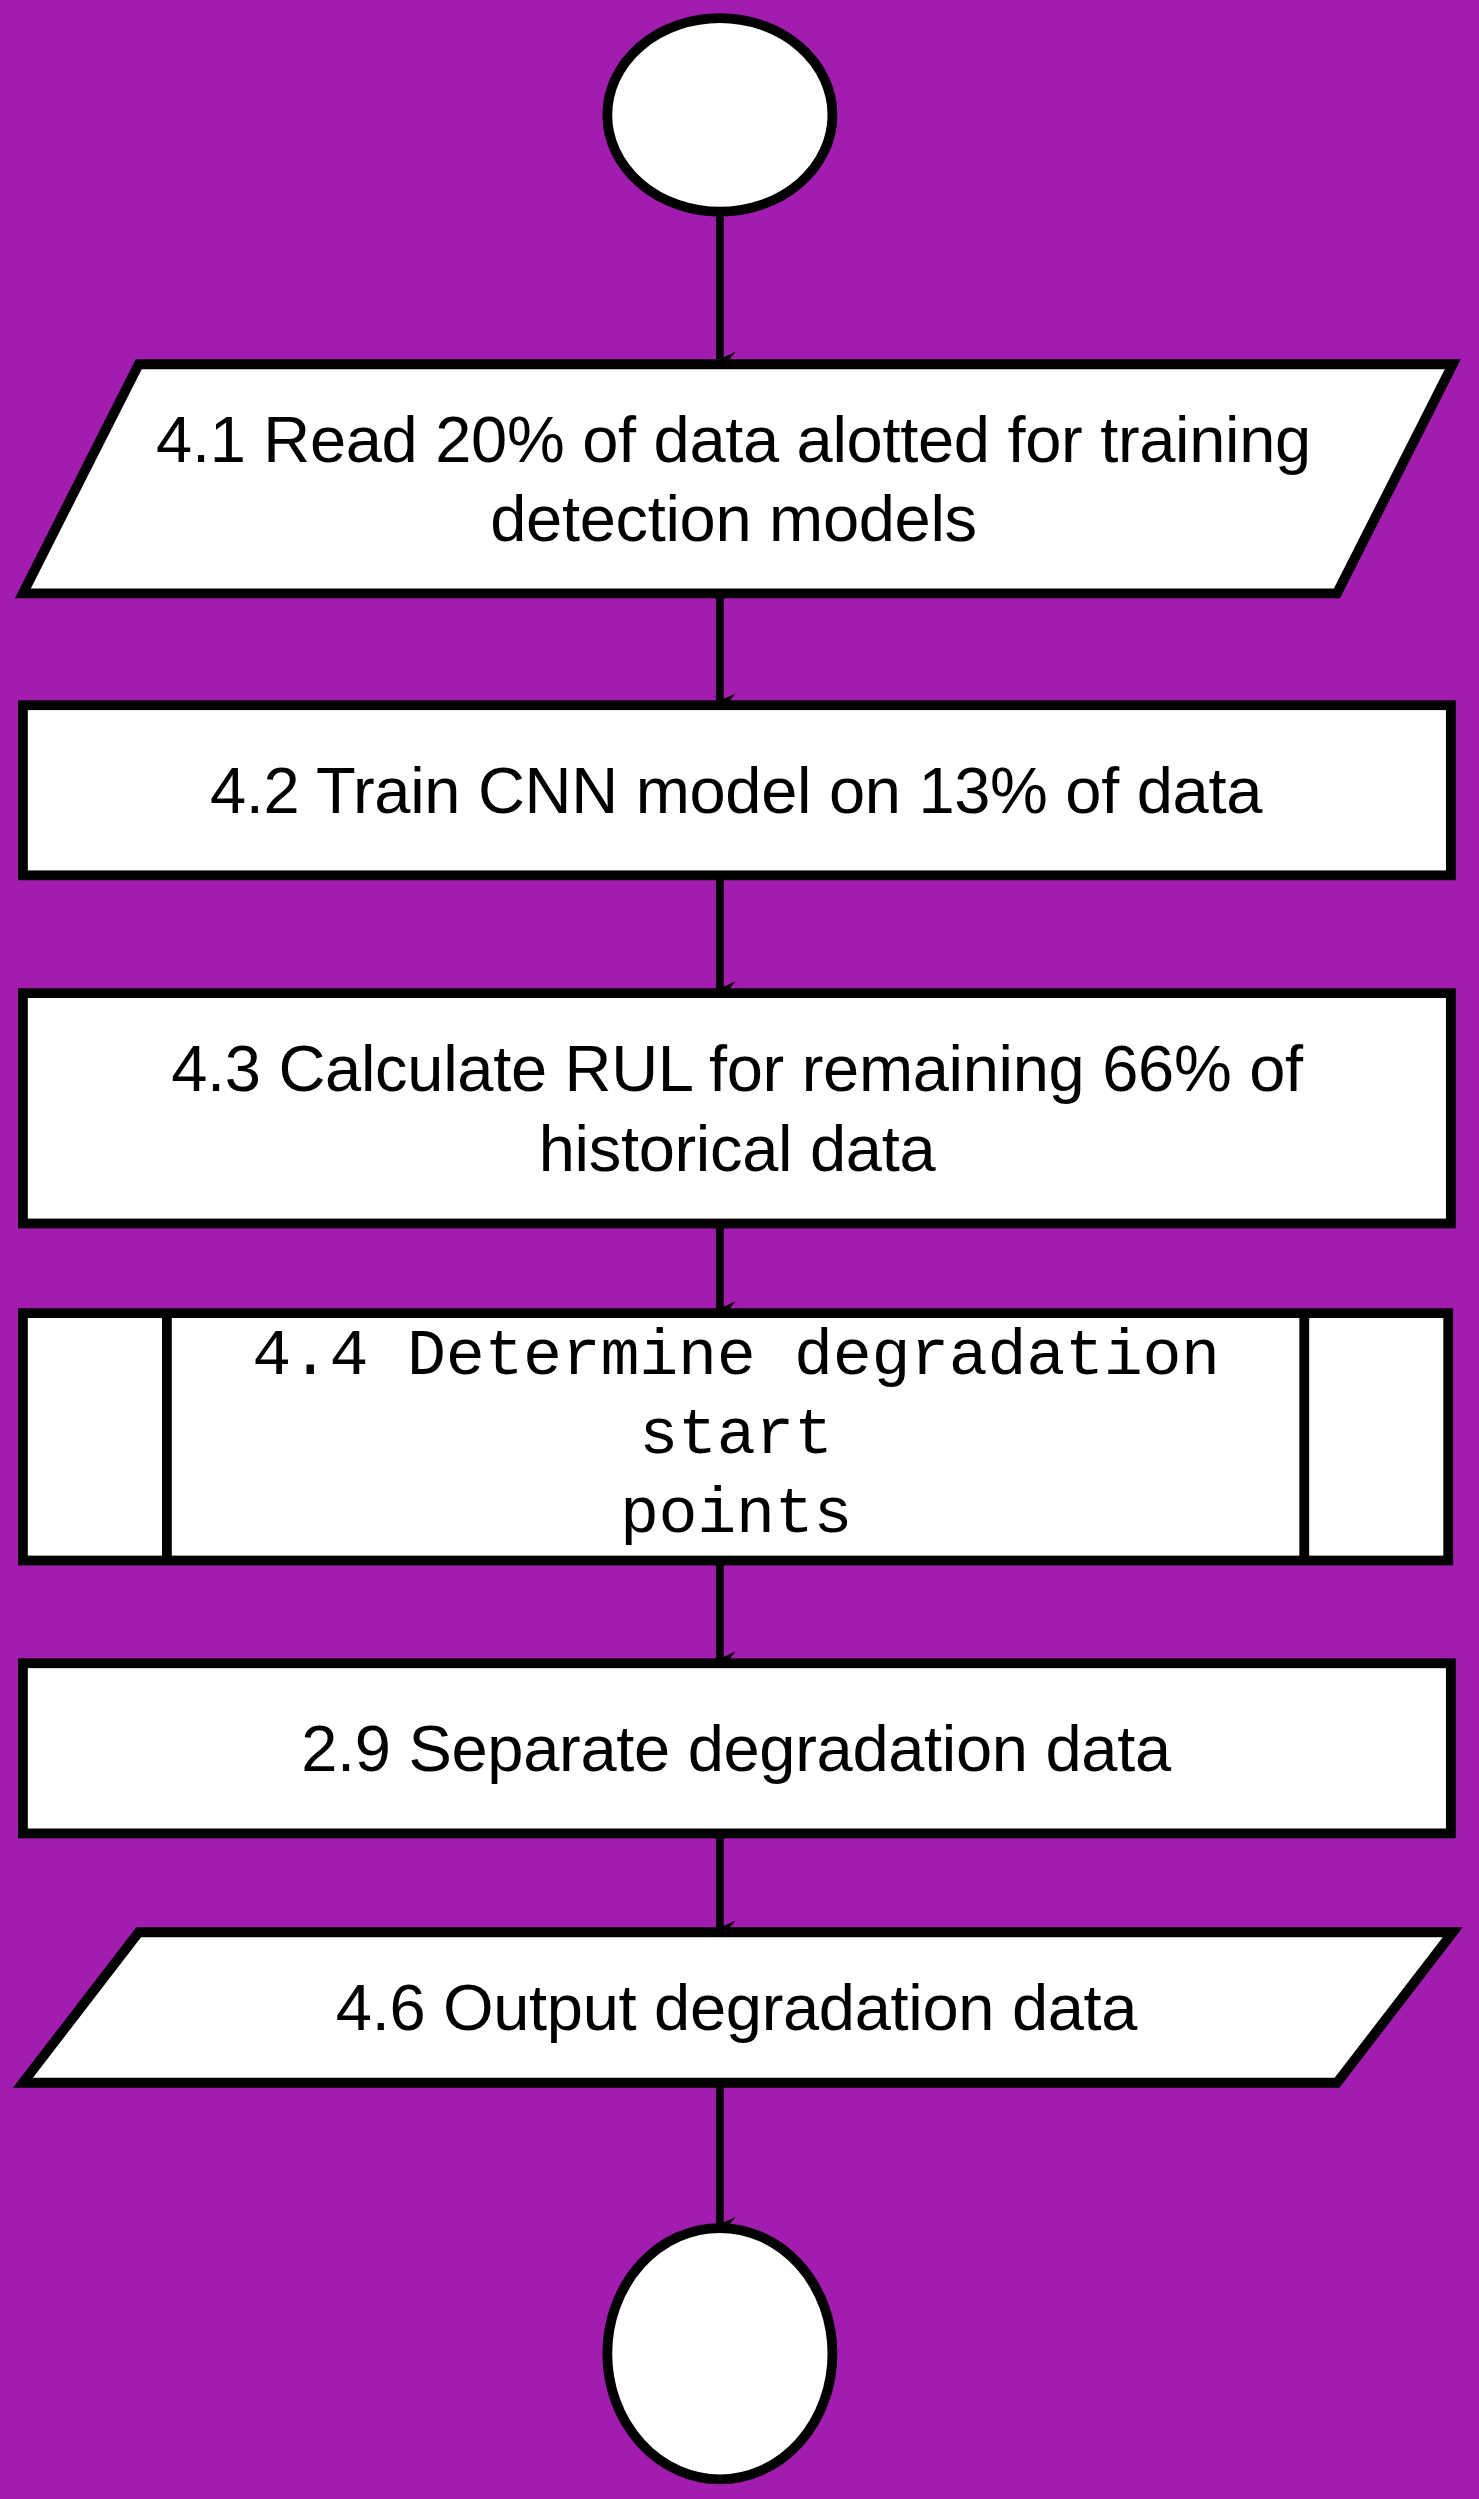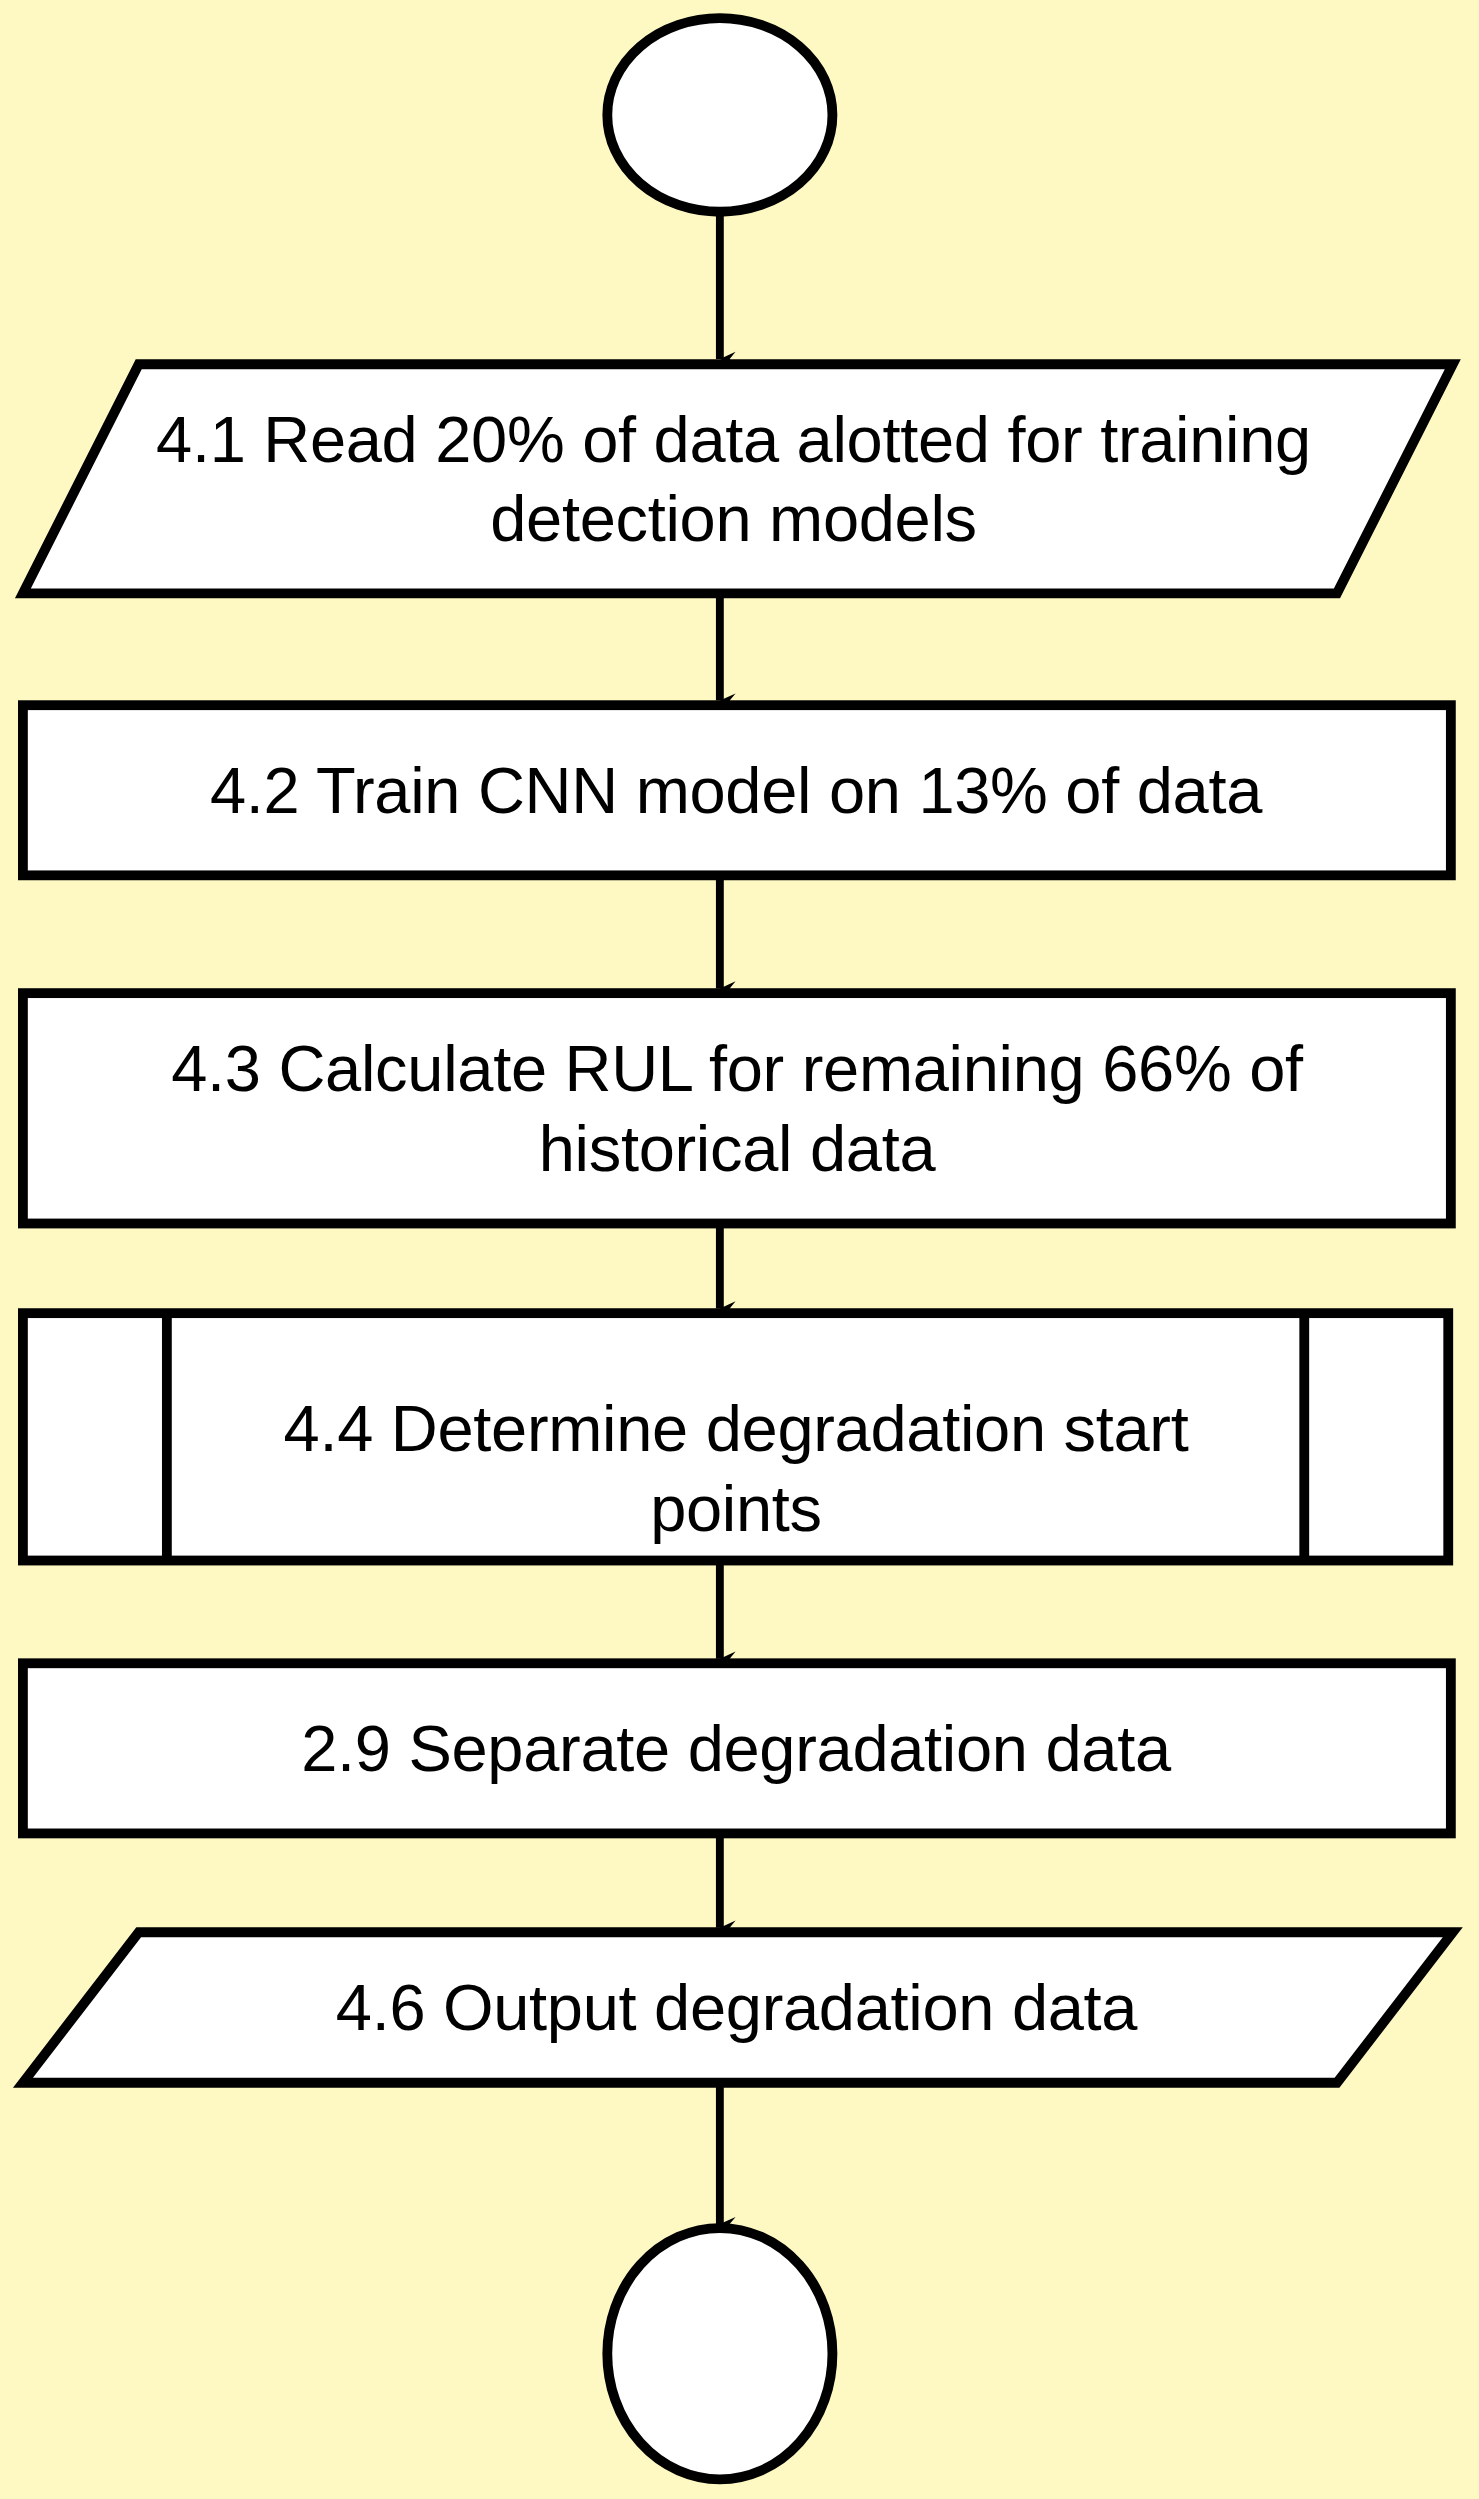--- a/index.html
+++ b/index.html
@@ -11,21 +11,21 @@
   body {
     width: 1479px;
     height: 2500px;
     font-family: "Liberation Sans", sans-serif;
     overflow: hidden;
   }
   #flow-root {
     position: relative;
     width: 1479px;
     height: 2500px;
-    background: #fef9c3;
+    background: #a21caf;
   }
   #flow-svg {
     position: absolute;
     left: 0;
     top: 0;
     width: 1479px;
     height: 2500px;
     display: block;
   }
   .node-label {
@@ -39,21 +39,21 @@
     font-size: 65px;
     line-height: 1.22;
     font-weight: 400;
     letter-spacing: -0.3px;
     white-space: pre-line;
     pointer-events: none;
   }
   .lbl-41 { left: 79px;  top: 367px;  width: 1309px; height: 224px; }
   .lbl-42 { left: 39px;   top: 706px; width: 1394px; height: 169px; }
   .lbl-43 { left: 79px;  top: 994px; width: 1316px; height: 229px; }
-  .lbl-44 { left: 183px;  top: 1346px; width: 1106px; height: 245px; }
+  .lbl-44 { left: 183px;  top: 1314px; width: 1106px; height: 245px; font-family: Liberation Mono, monospace; }
   .lbl-45 { left: 39px;   top: 1664px; width: 1394px; height: 169px; }
   .lbl-46 { left: 118px;  top: 1933px; width: 1237px; height: 149px; }
 </style>
 </head>
 <body>
 
 <div id="flow-root">
 
   <svg id="flow-svg" viewBox="0 0 2260 3819" xmlns="http://www.w3.org/2000/svg">
 

